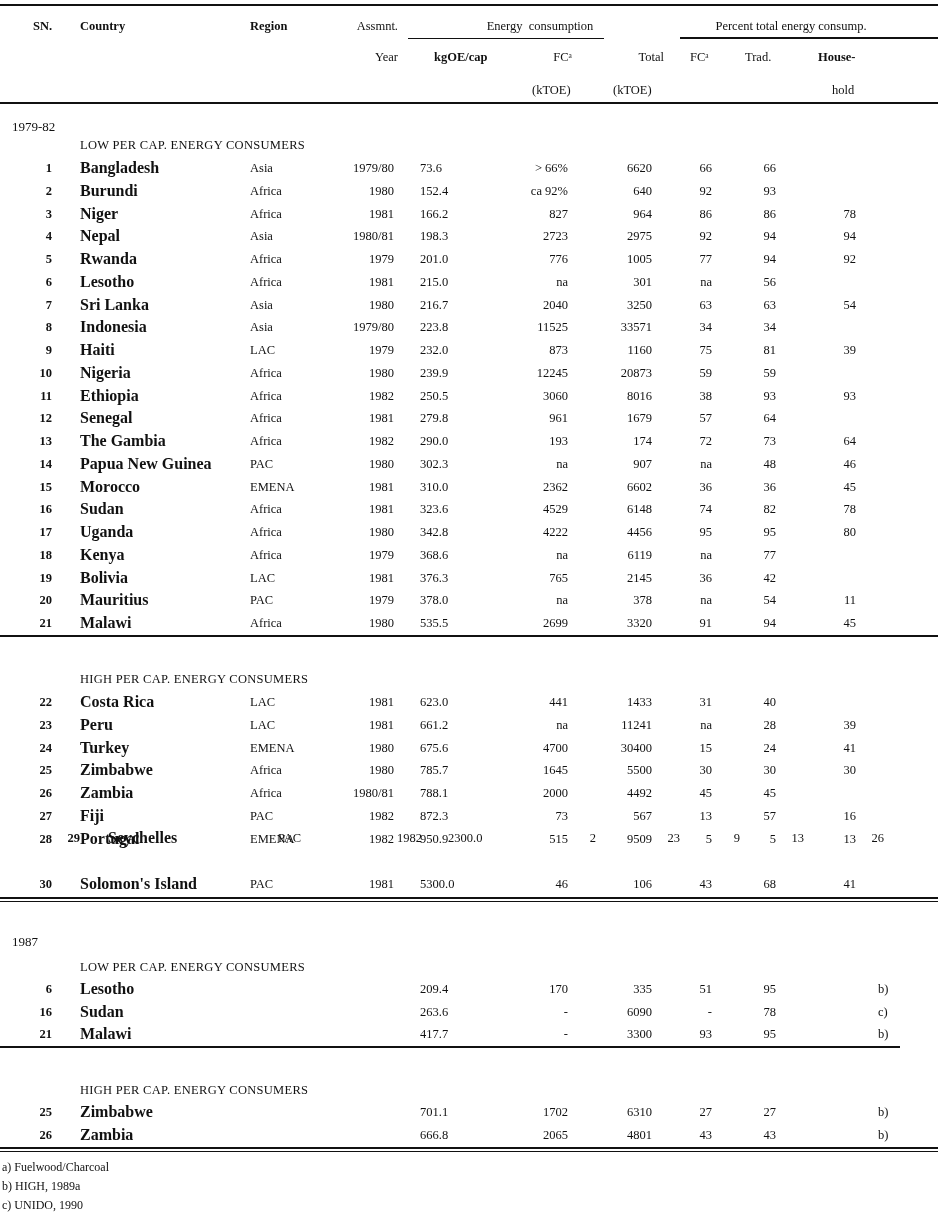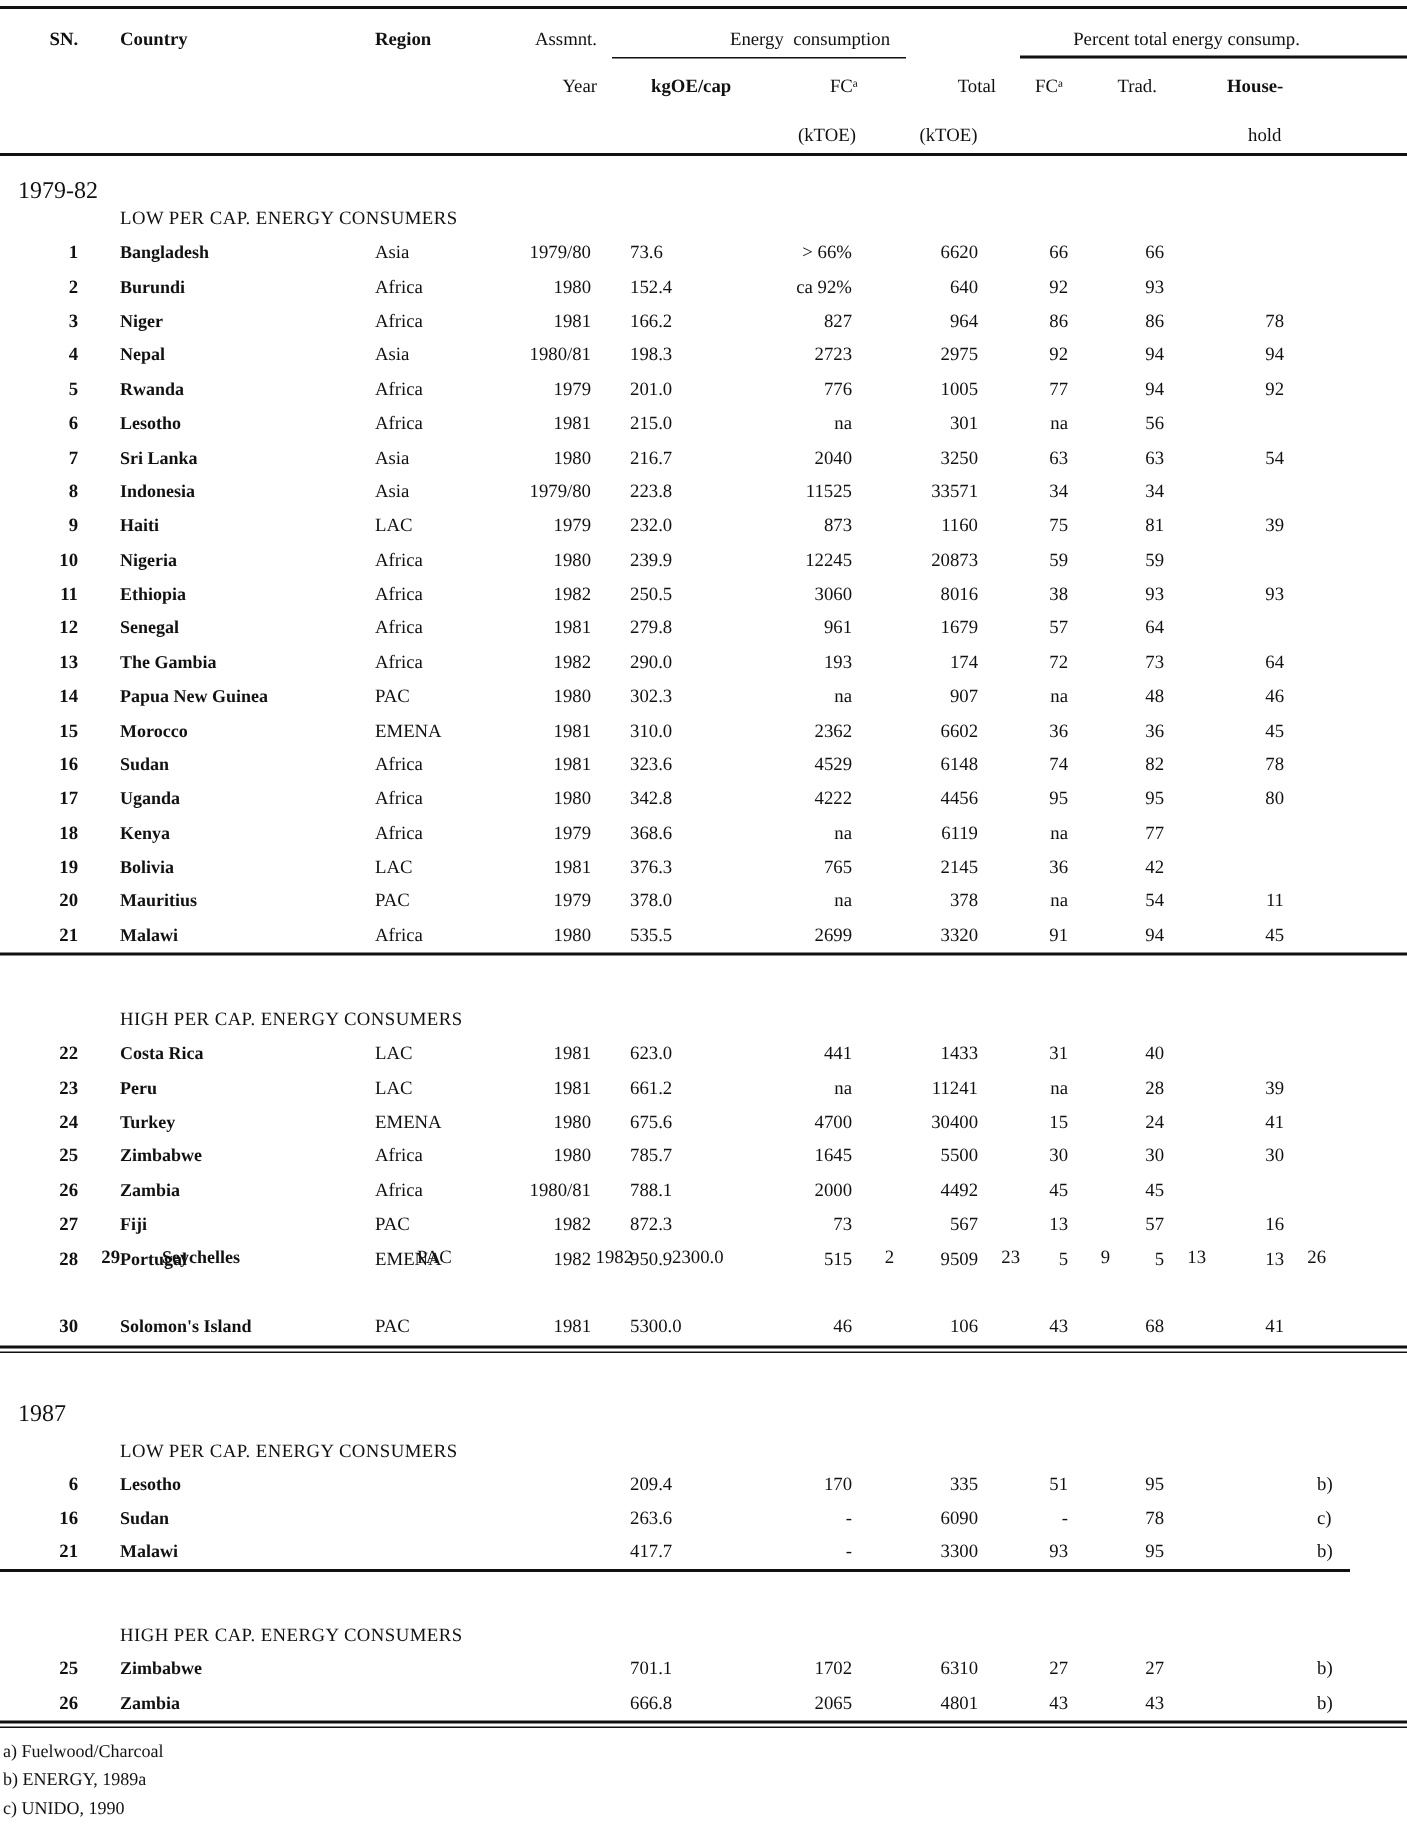--- a/index.html
+++ b/index.html
@@ -6,32 +6,32 @@
   body { width: 938px; height: 1219px; position: relative; overflow: hidden;
          font-family: "Liberation Serif", "DejaVu Serif", serif; color: #111; font-size: 12.5px; }
   .abs { position: absolute; white-space: nowrap; line-height: 14px; }
   .hline { position: absolute; left: 0; width: 938px; background: #111; }
   .r { text-align: right; }
   .c { text-align: center; }
   .b { font-weight: bold; }
   .row { position: absolute; left: 0; width: 938px; height: 16px; }
   .row span { position: absolute; top: 0; white-space: nowrap; line-height: 14px; }
   .sn { left: 20px; width: 32px; text-align: right; font-weight: bold; }
-  .country { left: 80px; font-weight: bold; font-size: 12px; }
+  .country { left: 80px; font-weight: bold; font-size: 16px; }
   .region { left: 250px; font-size: 12.5px; }
   .year { left: 330px; width: 64px; text-align: right; }
   .kgoe { left: 420px; width: 69px; text-align: left; }
   .fc { left: 510px; width: 58px; text-align: right; }
   .total { left: 600px; width: 52px; text-align: right; }
   .fcp { left: 684px; width: 28px; text-align: right; }
   .trad { left: 750px; width: 26px; text-align: right; }
   .house { left: 820px; width: 36px; text-align: right; }
   .note { left: 878px; width: 20px; text-align: left; }
   .group { position: absolute; left: 80px; letter-spacing: 0.3px; font-size: 12.5px; }
-  .period { position: absolute; left: 12px; font-size: 16px; }
+  .period { position: absolute; left: 12px; font-size: 13px; }
   .foot { position: absolute; left: 2px; font-size: 12px; }
 </style>
 </head>
 <body>
 
 <div class="hline" style="top:4px;height:2px;"></div>
 <div class="hline" style="top:38px;height:1px;left:408px;width:196px;"></div>
 <div class="hline" style="top:37px;height:2px;left:680px;width:258px;"></div>
 <div class="hline" style="top:102px;height:2px;"></div>
 
@@ -529,14 +529,14 @@
       <span class="fcp">43</span>
       <span class="trad">43</span>
       <span class="house"></span>
       <span class="note">b)</span>
     </div>
   </div>
 <div class="hline" style="top:1147px;height:2px;"></div>
 <div class="hline" style="top:1151px;height:1px;"></div>
 
 <span class="foot" style="top:1160px;">a) Fuelwood/Charcoal</span>
-<span class="foot" style="top:1179px;">b) ENERGY, 1989a</span>
+<span class="foot" style="top:1179px;">b) HIGH, 1989a</span>
 <span class="foot" style="top:1198px;">c) UNIDO, 1990</span>
 
 </body></html>

